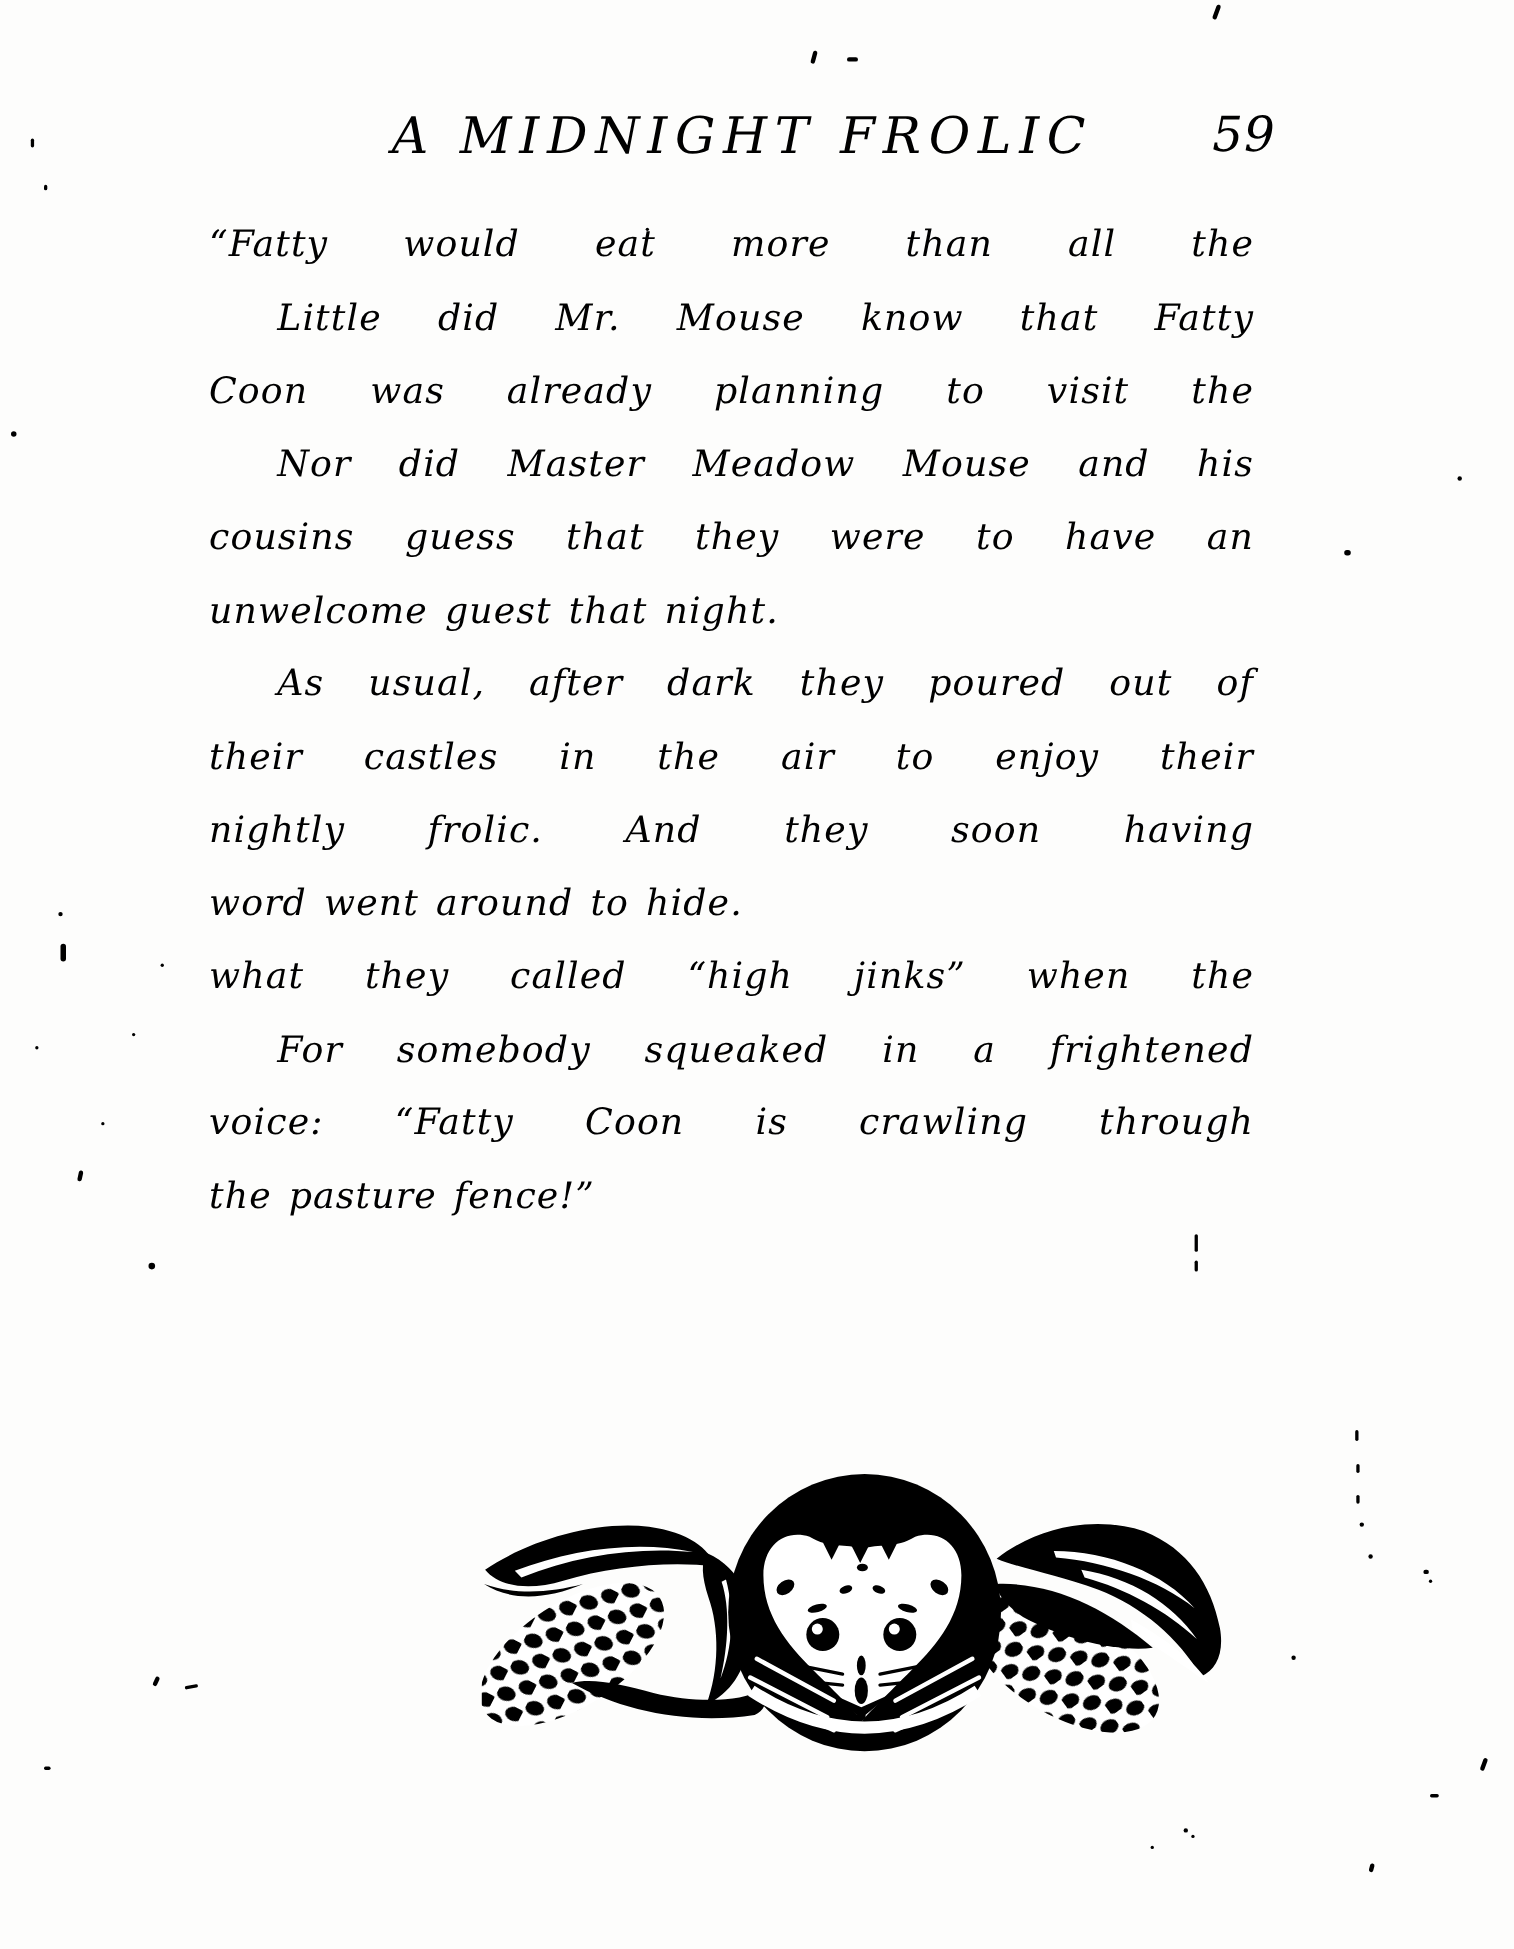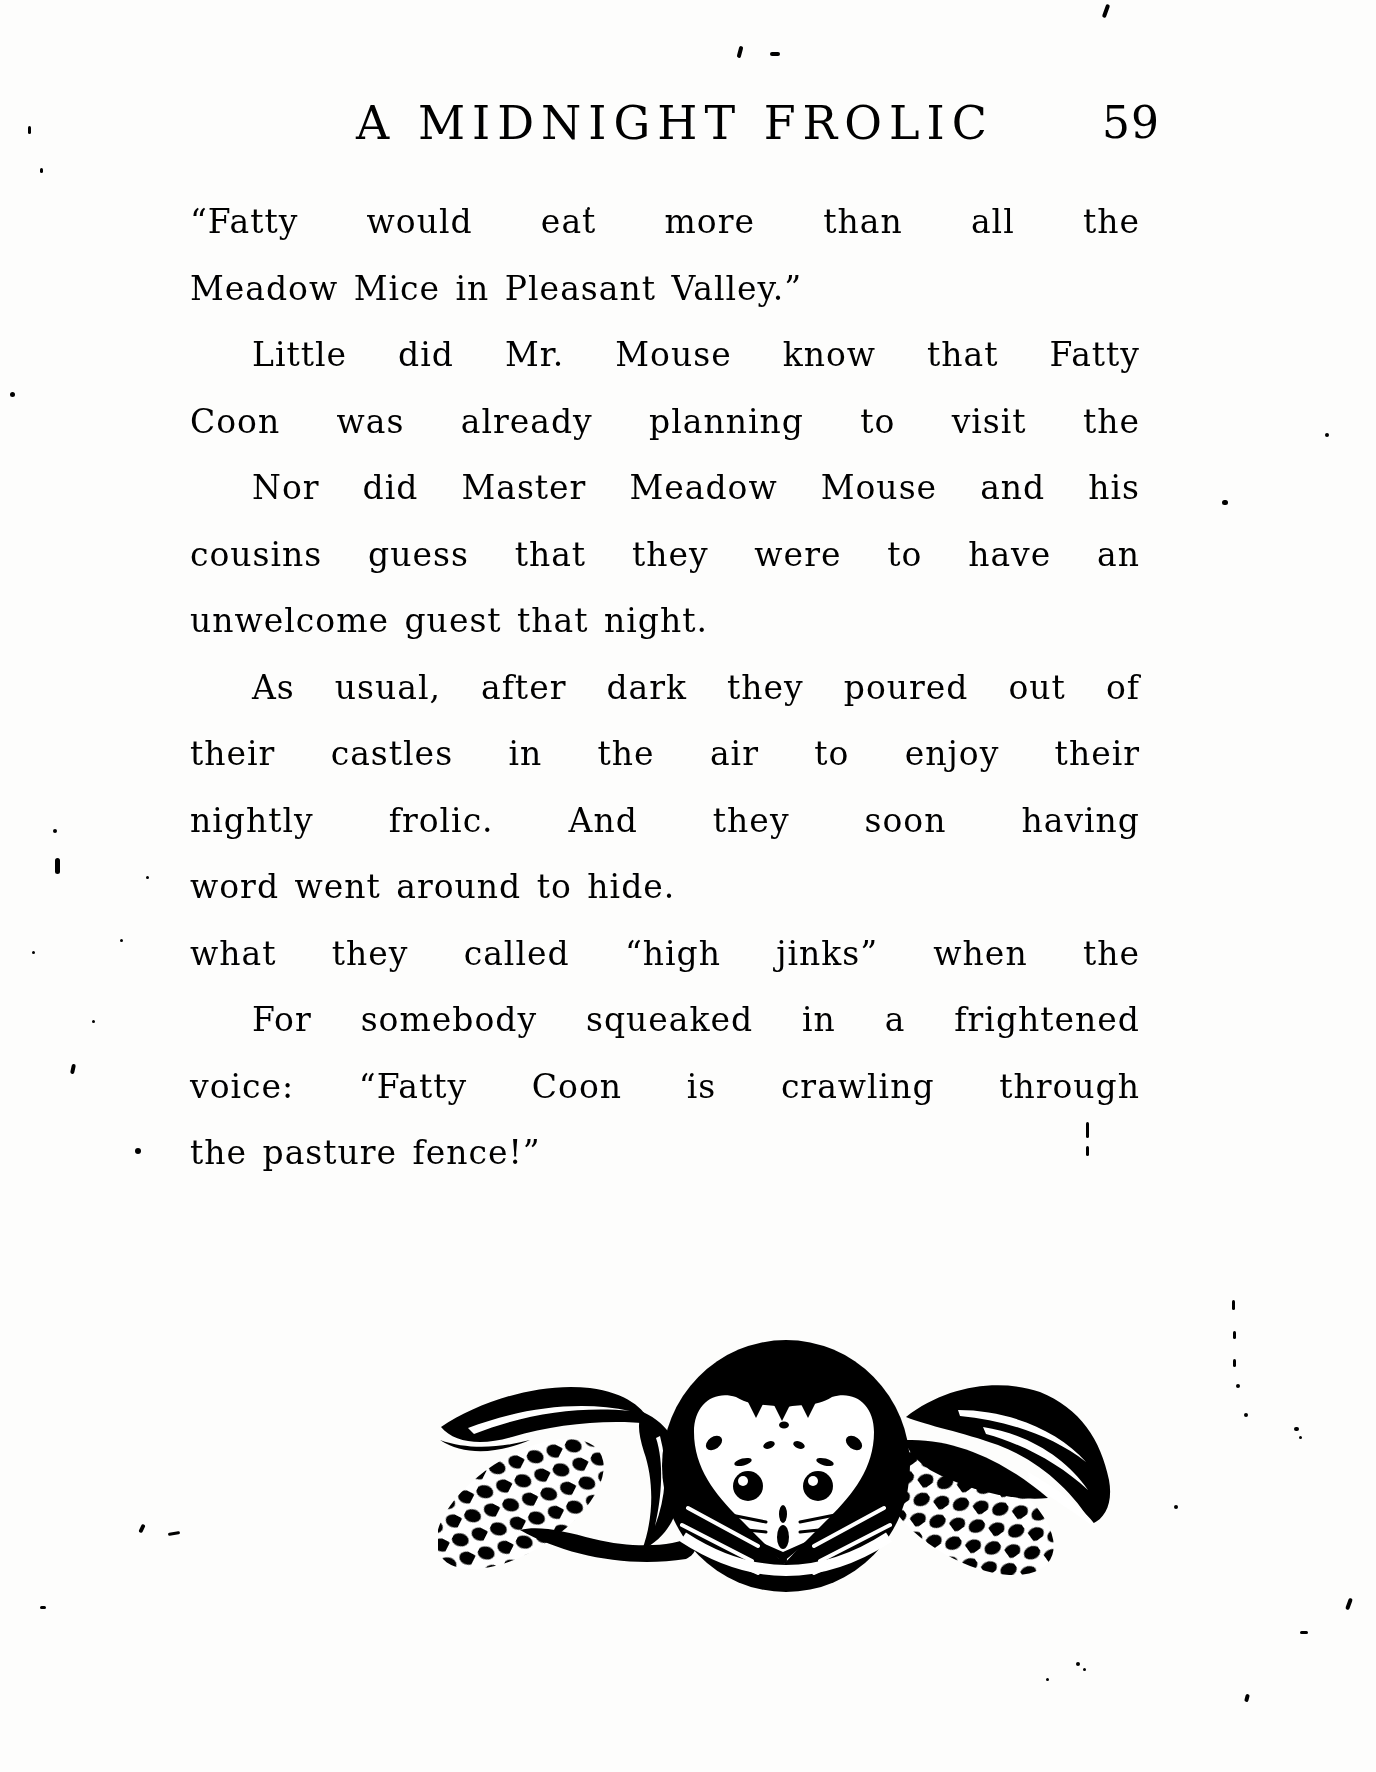--- a/index.html
+++ b/index.html
@@ -2,21 +2,21 @@
 <html style="--ink: #000000; --paper: #fdfdfc;"><head>
 <meta charset="utf-8">
 <style>
   html,body{margin:0;padding:0;}
   body{
     width:1376px;height:1772px;position:relative;overflow:hidden;
     background:var(--paper,#fdfdfc);
     font-family:"DejaVu Serif","Liberation Serif",serif;
     color:var(--ink,#000);
   }
-  .page{position:absolute;inset:0;}
+  .page{position:absolute;inset:0;font-style:italic;}
   .running-header{
     position:absolute;left:190px;top:98px;width:970px;height:50px;
     line-height:50px;
   }
   .chapter-title{
     display:block;text-align:center;
     font-size:46px;letter-spacing:7px;font-weight:normal;margin:0;
     color:var(--ink,#000);
   }
   .page-number{
@@ -40,21 +40,20 @@
 
 <div class="page">
 
   <div class="running-header">
     <h1 class="chapter-title">A MIDNIGHT FROLIC</h1>
     <span class="page-number">59</span>
   </div>
 
   <div class="body-text" id="body-text">
       <div class="line">“Fatty would eat more than all the</div>
-      <div class="line last">Meadow Mice in Pleasant Valley.”</div>
       <div class="line indent">Little did Mr. Mouse know that Fatty</div>
       <div class="line">Coon was already planning to visit the</div>
       <div class="line indent">Nor did Master Meadow Mouse and his</div>
       <div class="line">cousins guess that they were to have an</div>
       <div class="line last">unwelcome guest that night.</div>
       <div class="line indent">As usual, after dark they poured out of</div>
       <div class="line">their castles in the air to enjoy their</div>
       <div class="line">nightly frolic. And they soon having</div>
       <div class="line last">word went around to hide.</div>
       <div class="line">what they called “high jinks” when the</div>

